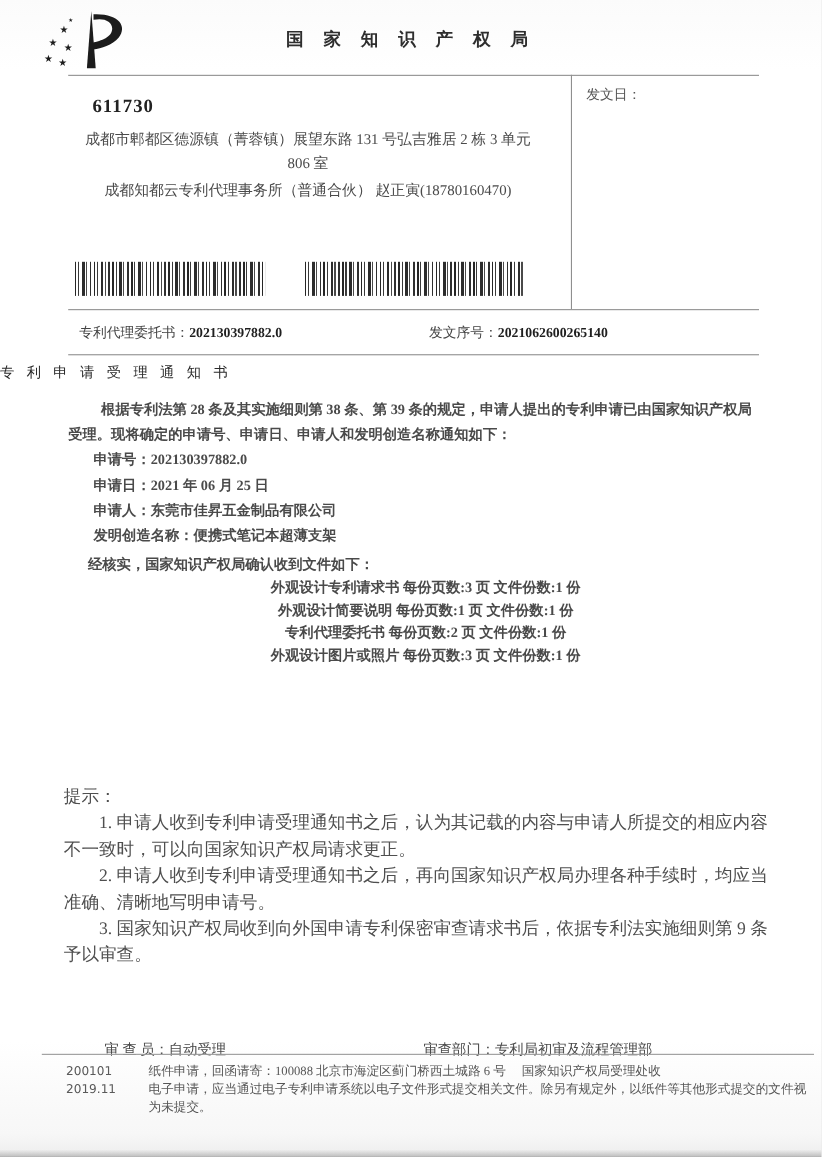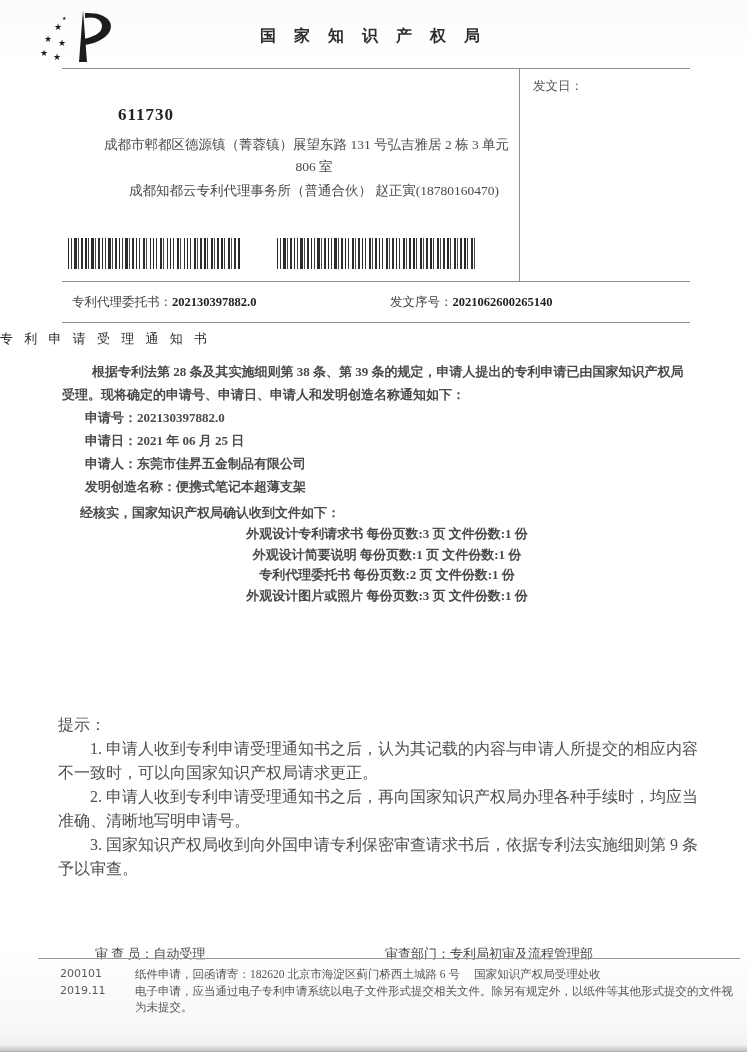--- a/index.html
+++ b/index.html
@@ -17,23 +17,23 @@
   .logo { position:absolute; left:36px; top:8px; width:92px; height:58px; }
   .office-title { position:absolute; left:0; top:26px; width:100%; text-align:center;
     font-size:16px; font-weight:bold; letter-spacing:7px; color:#2e2e2e; }
   .rule { position:absolute; left:62px; width:628px; height:1px; background:#8f8f8f; }
   .rule-top    { top:68px; }
   .rule-mid    { top:281px; }
   .rule-mid2   { top:322px; }
   .vline { position:absolute; left:519px; top:68px; width:1px; height:213px; background:#8f8f8f; }
 
   
-  .recipient { position:absolute; left:70px; top:104px; width:420px; font-size:13.5px; line-height:22px; color:#4a4a4a;margin-left:34px; }
+  .recipient { position:absolute; left:70px; top:86px; width:420px; font-size:13.5px; line-height:22px; color:#4a4a4a; }
   .postal { font-size:17px; font-weight:bold; color:#222; margin-left:14px; margin-bottom:8px; letter-spacing:1px; }
-  .addr1 { text-align:left; }
+  .addr1 { text-align:center; }
   .addr2 { text-align:center; }
   .agency { text-align:center; margin-top:2px; }
 
   
   .dispatch-label { position:absolute; left:533px; top:78px; font-size:12.5px; color:#555; }
   .dispatch-date  { position:absolute; left:527px; top:146px; font-size:16.5px; color:#333; font-family:"DejaVu Sans","Liberation Sans",sans-serif; font-stretch:condensed; }
 
   
   .barcode { position:absolute; top:238px; height:31px;
     background:repeating-linear-gradient(90deg,
@@ -155,19 +155,19 @@
     <span class="dept"><span>审查部门：</span><span>专利局初审及流程管理部</span></span>
   </div>
 
   <div class="rule-footer"></div>
   <div class="footer">
     <div class="footer-codes">
       <div>200101</div>
       <div>2019.11</div>
     </div>
     <div class="footer-text">
-      <div>纸件申请，回函请寄：182620  北京市海淀区蓟门桥西土城路 6 号　 国家知识产权局受理处收</div>
+      <div>纸件申请，回函请寄：100088  北京市海淀区蓟门桥西土城路 6 号　 国家知识产权局受理处收</div>
       <div>电子申请，应当通过电子专利申请系统以电子文件形式提交相关文件。除另有规定外，以纸件等其他形式提交的文件视为未提交。</div>
     </div>
   </div>
 
   <div class="edge-bottom"></div>
 </div>
 
 </body></html>

